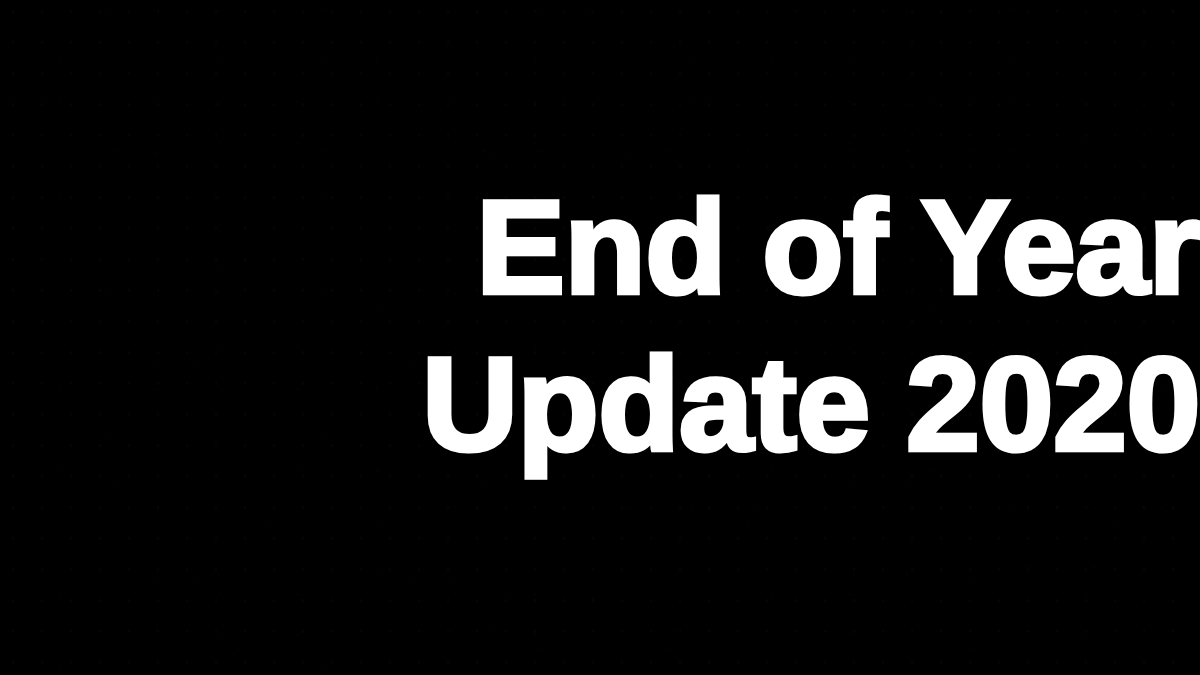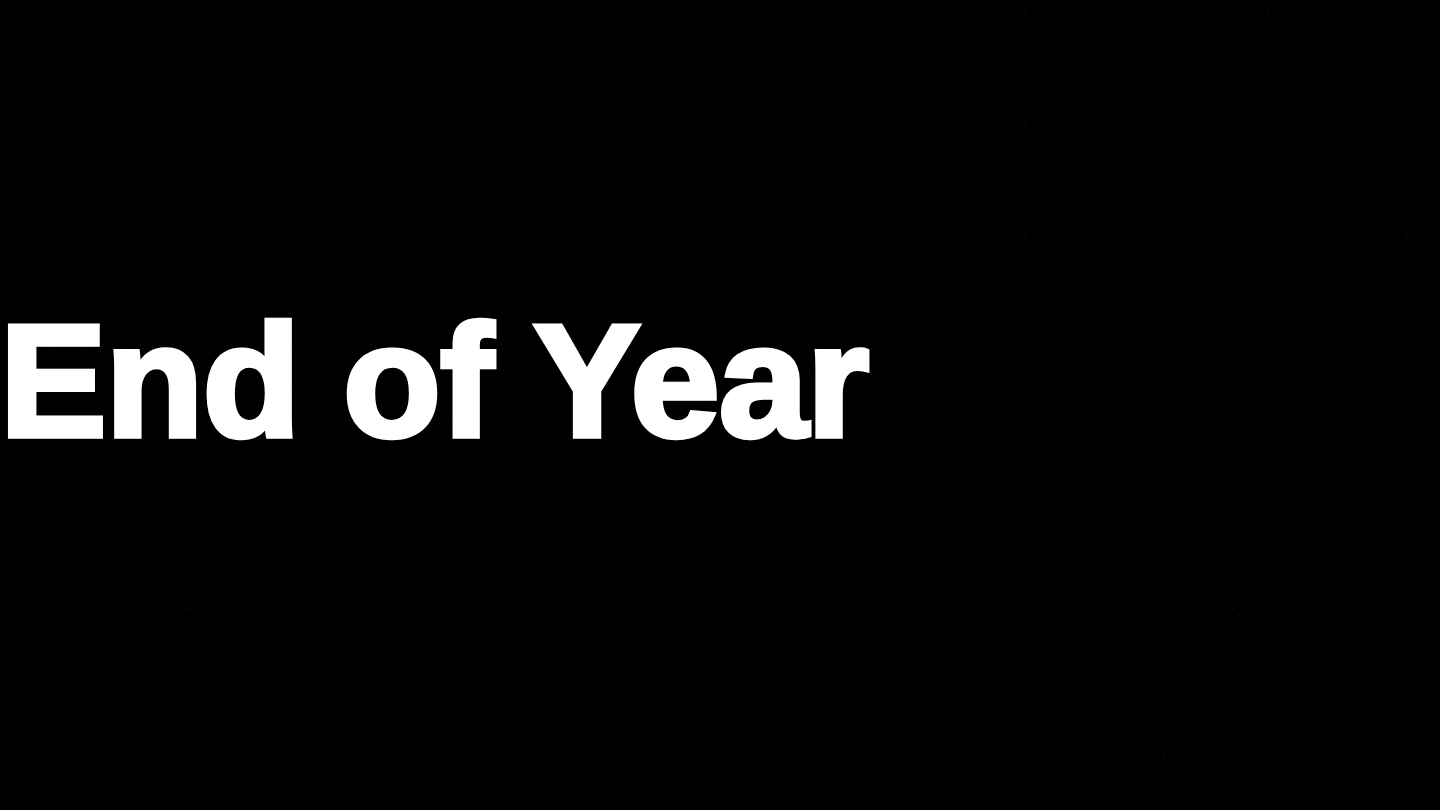--- a/index.html
+++ b/index.html
@@ -44,21 +44,21 @@
   }
 
   #title-block {
     position: absolute;
     left: 0;
     right: 0;
     top: 0;
     height: 675px;
     display: flex;
     flex-direction: column;
-    align-items: flex-start;
+    align-items: flex-end;
     justify-content: center;
     
     padding-bottom: 22px;
     box-sizing: border-box;
   }
 
   .title-line {
     display: block;
     color: #ffffff;
     font-family: "Liberation Sans", sans-serif;
@@ -85,15 +85,16 @@
 </style>
 </head>
 <body>
 
 <div id="slide">
 
   <div id="noise-layer"></div>
 
   <div id="title-block">
     <span id="title-line-1" class="title-line">End of Year</span>
+    <span id="title-line-2" class="title-line">Update 2020</span>
   </div>
 
 </div>
 
 </body></html>

